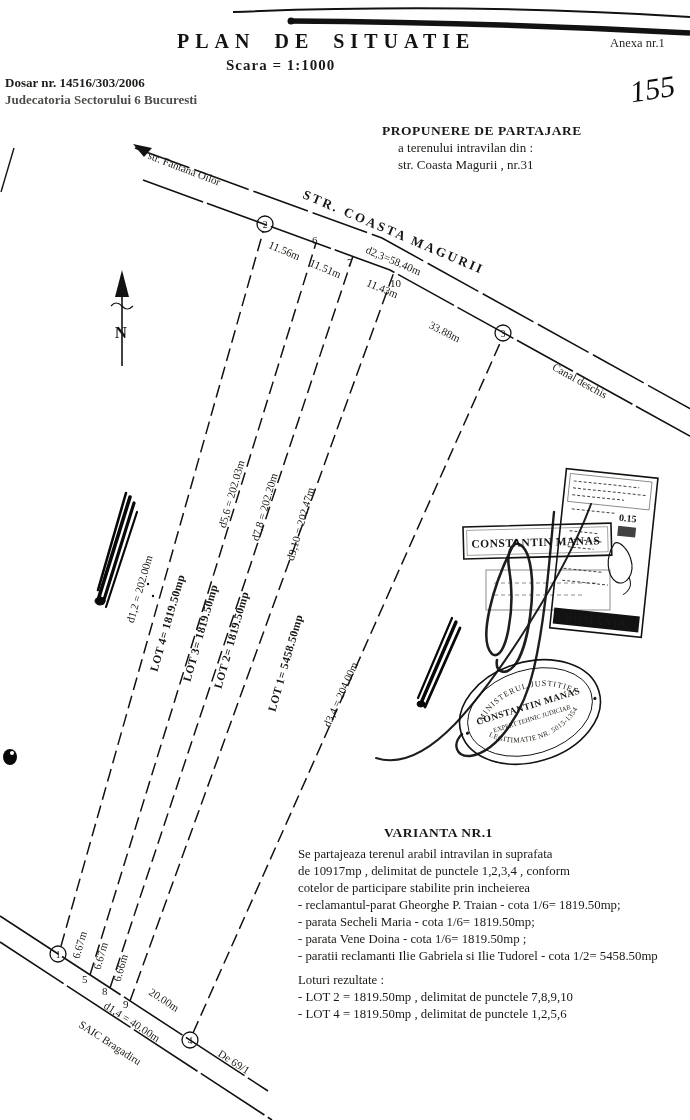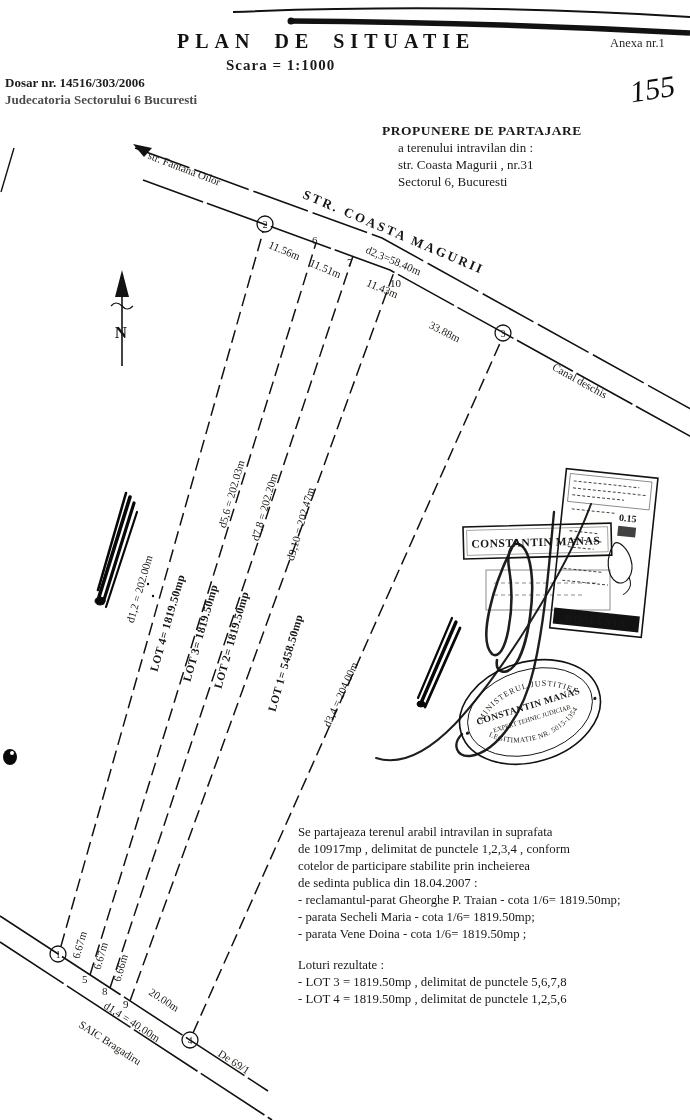--- a/index.html
+++ b/index.html
@@ -13,21 +13,21 @@
   .annex{font-size:12.5px;color:#2a2a2a;margin-left:48px;}
   .scale{font-weight:bold;font-size:15px;letter-spacing:1px;}
   .hblock{font-size:13px;font-weight:bold;line-height:17px;color:#222;}
   .hblock .smudge{filter:blur(0.4px);opacity:.8;}
   .rblock{font-size:13px;line-height:17px;color:#1c1c1c;}
   .rblock .rt{font-weight:bold;letter-spacing:.5px;font-size:13.5px;}
   .rblock .ind{padding-left:16px;}
   .pagenum{font-size:30px;font-style:italic;transform:rotate(-9deg);color:#111;}
   .variant{position:absolute;left:298px;top:824px;width:392px;font-size:12.8px;line-height:17px;color:#1b1b1b;}
   .variant .vt{font-weight:bold;font-size:13.5px;letter-spacing:.5px;margin-left:86px;margin-bottom:5px;}
-  .variant .lots-title{margin-top:14px;}
+  .variant .lots-title{margin-top:7px;}
   svg{position:absolute;left:0;top:0;}
   svg text{font-family:"Liberation Serif", serif;fill:#1b1b1b;}
   .dim{font-size:11px;}
   .lot{font-size:11.5px;font-weight:bold;letter-spacing:.3px;}
   .pt{font-size:11px;}
   .ptc{font-size:9.5px;}
   .street-main{font-size:13px;font-weight:bold;letter-spacing:2.5px;}
   .street-sm{font-size:11px;}
   .ln{stroke:#161616;fill:none;}
   .scan{filter:contrast(1.04);}
@@ -43,21 +43,20 @@
 
   <div class="abs hblock" style="left:5px;top:74px;">
     <div>Dosar nr. 14516/303/2006</div>
     <div class="smudge">Judecatoria Sectorului 6 Bucuresti</div>
   </div>
 
   <div class="abs rblock" style="left:382px;top:78px;margin-top:44px;">
     <div class="rt">PROPUNERE DE PARTAJARE</div>
     <div class="ind">a terenului intravilan din :</div>
     <div class="ind">str. Coasta Magurii , nr.31</div>
-    <div class="ind">Sectorul 6, Bucuresti</div>
   </div>
 
   <div class="abs pagenum" style="left:630px;top:72px;">155</div>
 
   <svg width="690" height="1120" viewBox="0 0 690 1120">
 
     <g>
       <path class="ln" d="M233,12 C360,7 520,6 690,17" stroke-width="2"></path>
       <path class="ln" d="M289,21 C430,22 560,26 690,33" stroke-width="5.5"></path>
       <circle cx="291" cy="21" r="3.5" fill="#141414"></circle>
@@ -208,25 +207,26 @@
     </g>
 
     <g stroke="#101010" fill="none" stroke-linecap="round" opacity="0.92">
       <path d="M516,540 C492,585 478,640 492,654 C506,664 516,608 509,568 C505,544 520,534 528,556 C538,588 528,650 514,666 C505,676 495,672 497,660" stroke-width="2.6"></path>
       <path d="M554,512 C549,565 545,620 534,668 C524,712 498,752 470,756 C456,757 452,744 462,734" stroke-width="2.4"></path>
       <path d="M591,504 C566,572 500,676 455,724 C425,755 398,765 376,758" stroke-width="2"></path>
     </g>
   </svg>
 
   <div class="variant">
+    <div class="vt">VARIANTA NR.1</div>
     <div>Se partajeaza terenul arabil intravilan in suprafata</div>
     <div>de 10917mp , delimitat de punctele 1,2,3,4 , conform</div>
     <div>cotelor de participare stabilite prin incheierea</div>
-    <div>de sedinta publica din 18.04.2007 :</div>
     <div>- reclamantul-parat Gheorghe P. Traian - cota 1/6= 1819.50mp;</div>
     <div>- parata Secheli Maria - cota 1/6= 1819.50mp;</div>
     <div>- parata Vene Doina - cota 1/6= 1819.50mp ;</div>
+    <div>- paratii reclamanti Ilie Gabriela si Ilie Tudorel - cota 1/2= 5458.50mp</div>
     <div class="lots-title">Loturi rezultate :</div>
-    <div>- LOT 3 = 1819.50mp , delimitat de punctele 5,6,7,8</div>
+    <div>- LOT 2 = 1819.50mp , delimitat de punctele 7,8,9,10</div>
     <div>- LOT 4 = 1819.50mp , delimitat de punctele 1,2,5,6</div>
   </div>
 
 </div>
 
 </body></html>

